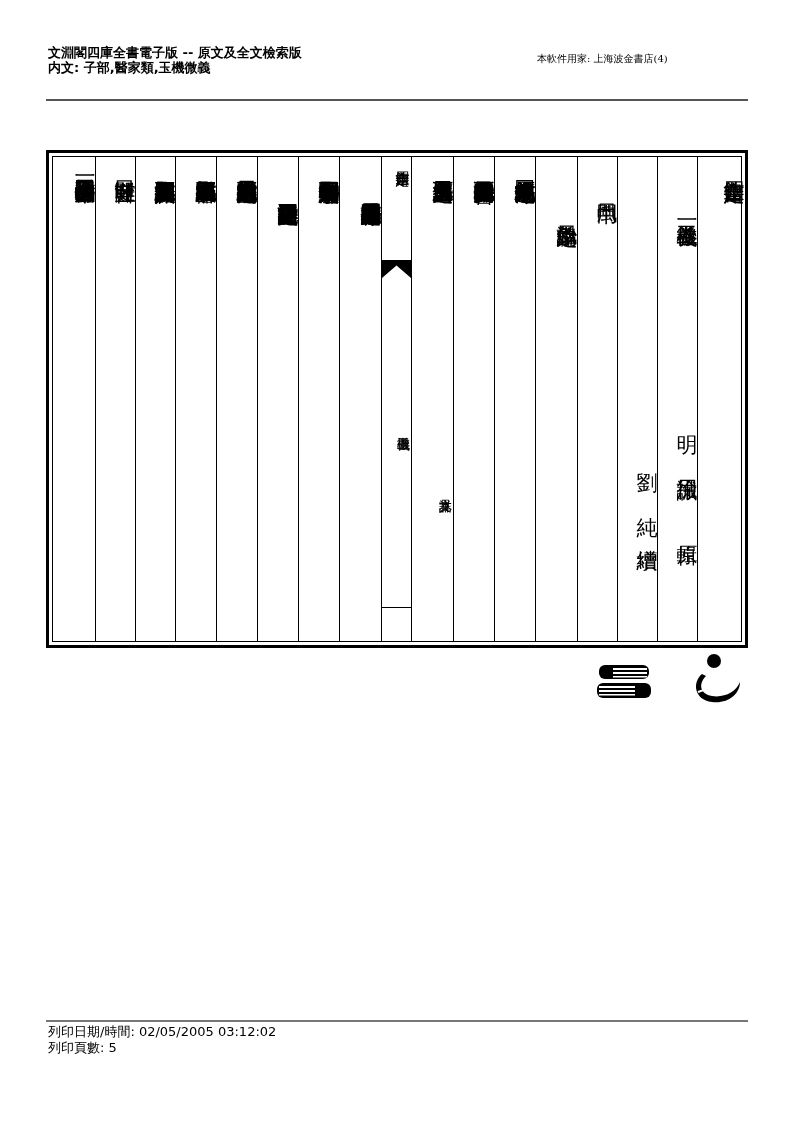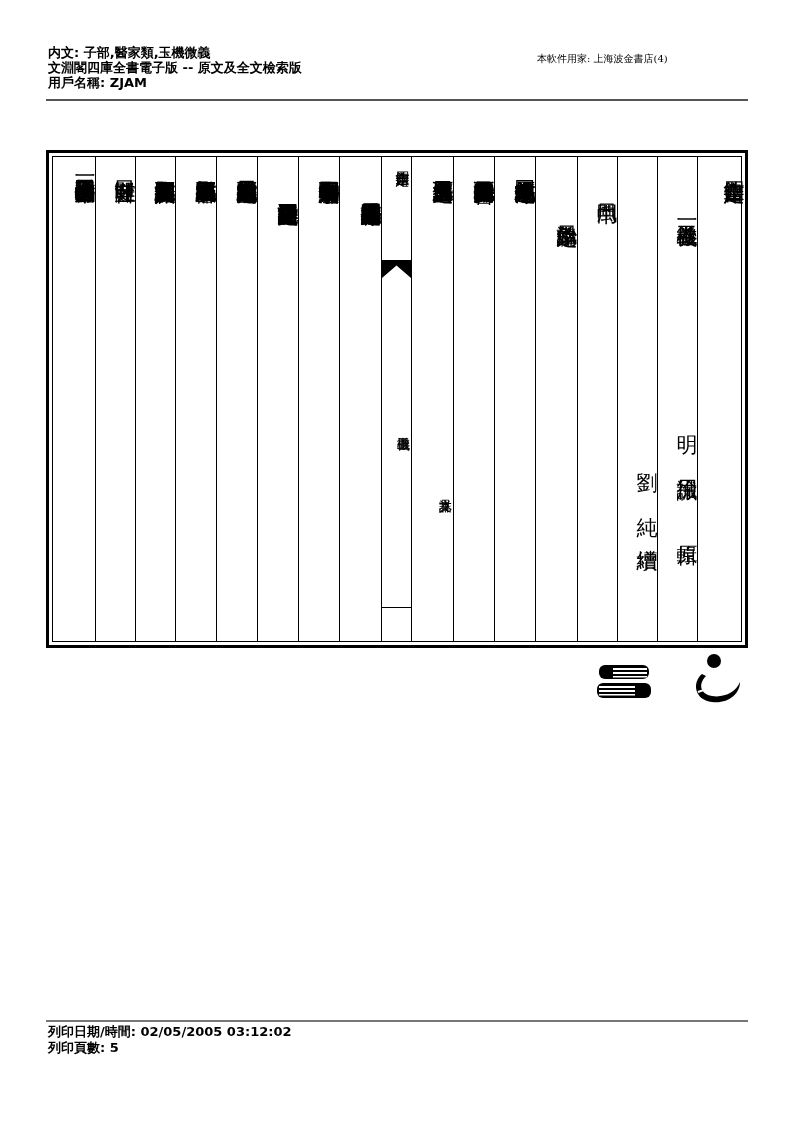--- a/index.html
+++ b/index.html
@@ -17,29 +17,28 @@
   .col-text { position:absolute; left:0; right:0; text-align:center; font-size:21px; line-height:21.6px;
               writing-mode:vertical-rl; text-orientation:upright; margin:0 auto; }
   .small { font-size:13px; line-height:16px; }
   .gutter-top { font-size:14px; line-height:16px; }
   .fishtail { position:absolute; left:0; right:0; height:18px; background:#000;
               clip-path:polygon(0 0,100% 0,100% 100%,50% 30%,0 100%); }
   .hline { position:absolute; left:0; right:0; height:1px; background:#000; }
   .logo { position:absolute; }
   .ftr-rule { position:absolute; left:46px; top:1020px; width:702px; height:2px; background:#777; }
   .ftr { position:absolute; left:48px; top:1024px; font-family:"DejaVu Sans", sans-serif;
-         font-weight:bold; font-size:13px; line-height:16px; }
+         font-weight:normal; font-size:13px; line-height:16px; }
 </style>
 </head>
 <body>
 
 <div class="hdr-left">
+  <div>文淵閣四庫全書電子版 -- 原文及全文檢索版</div>
   <div>内文: 子部,醫家類,玉機微義</div>
-  <div>文淵閣四庫全書電子版 -- 原文及全文檢索版</div>
-  <div>用戶名稱: ZJAM</div>
 </div>
 <div class="hdr-right">
   <div>本軟件用家: 上海波金書店(4)</div>
 </div>
 <div class="hdr-rule"></div>
 
 <div class="frame">
   <div class="frame-inner">
 
     <div class="col" style="left:644px;width:47px;border-left:1px solid #000;">

